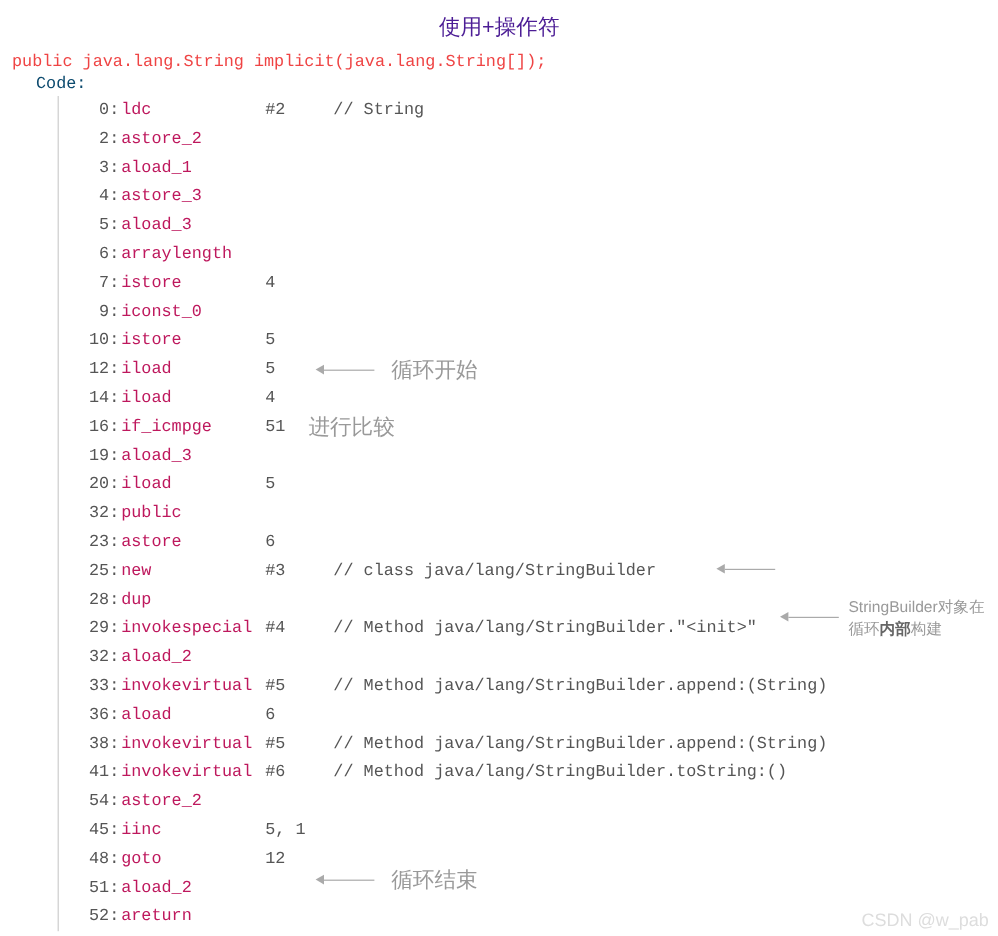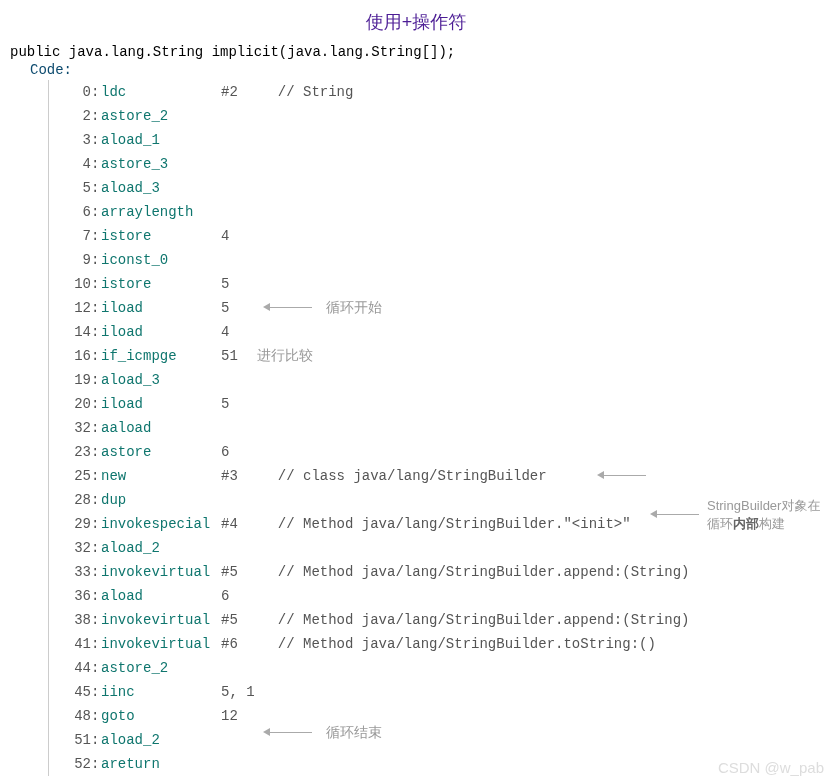--- a/index.html
+++ b/index.html
@@ -21,21 +21,21 @@
       text-align: center;
       font-family: -apple-system, "Microsoft YaHei", sans-serif;
       font-size: 18px;
       color: #4c1d95;
       padding: 10px 0;
     }
     .code-block {
       padding: 0 10px;
     }
     .signature {
-      color: #000000;
+      color: #ef4444;
       margin-bottom: 2px;
     }
     .code-label {
       margin-left: 20px;
       color: #0c4a6e;
       margin-bottom: 2px;
     }
     .code-lines {
       margin-left: 38px;
       border-left: 1px solid #ccc;
@@ -51,35 +51,35 @@
       width: 34px;
       text-align: right;
       color: #555;
     }
     .colon {
       width: 10px;
       color: #555;
     }
     .opcode {
       width: 120px;
-      color: #0f766e;
+      color: #be185d;
     }
     .arg {
       width: 36px;
       color: #555;
     }
     .comment {
       color: #555;
       margin-left: 4px;
       text-align: center;
     }
     .annotation {
       color: #999;
       font-family: -apple-system, "Microsoft YaHei", sans-serif;
-      font-size: 14px;
+      font-size: 18px;
       margin-left: 0;
     }
     .arrow-line {
       display: inline-block;
       width: 42px;
       height: 1px;
       background: #aaa;
       vertical-align: middle;
       position: relative;
       top: -1px;
@@ -215,21 +215,21 @@
       </div>
       <div class="line">
         <span class="offset">20</span>
         <span class="colon">:</span>
         <span class="opcode">iload</span>
         <span class="arg">5</span>
       </div>
       <div class="line">
         <span class="offset">32</span>
         <span class="colon">:</span>
-        <span class="opcode">aaload</span>
+        <span class="opcode">public</span>
         <span class="arg"></span>
       </div>
       <div class="line">
         <span class="offset">23</span>
         <span class="colon">:</span>
         <span class="opcode">astore</span>
         <span class="arg">6</span>
       </div>
       <div class="line">
         <span class="offset">25</span>
@@ -279,21 +279,21 @@
         <span class="comment">&nbsp;&nbsp;// Method java/lang/StringBuilder.append:(String)</span>
       </div>
       <div class="line">
         <span class="offset">41</span>
         <span class="colon">:</span>
         <span class="opcode">invokevirtual</span>
         <span class="arg">#6</span>
         <span class="comment">&nbsp;&nbsp;// Method java/lang/StringBuilder.toString:()</span>
       </div>
       <div class="line">
-        <span class="offset">44</span>
+        <span class="offset">54</span>
         <span class="colon">:</span>
         <span class="opcode">astore_2</span>
         <span class="arg"></span>
       </div>
       <div class="line">
         <span class="offset">45</span>
         <span class="colon">:</span>
         <span class="opcode">iinc</span>
         <span class="arg">5, 1</span>
       </div>

